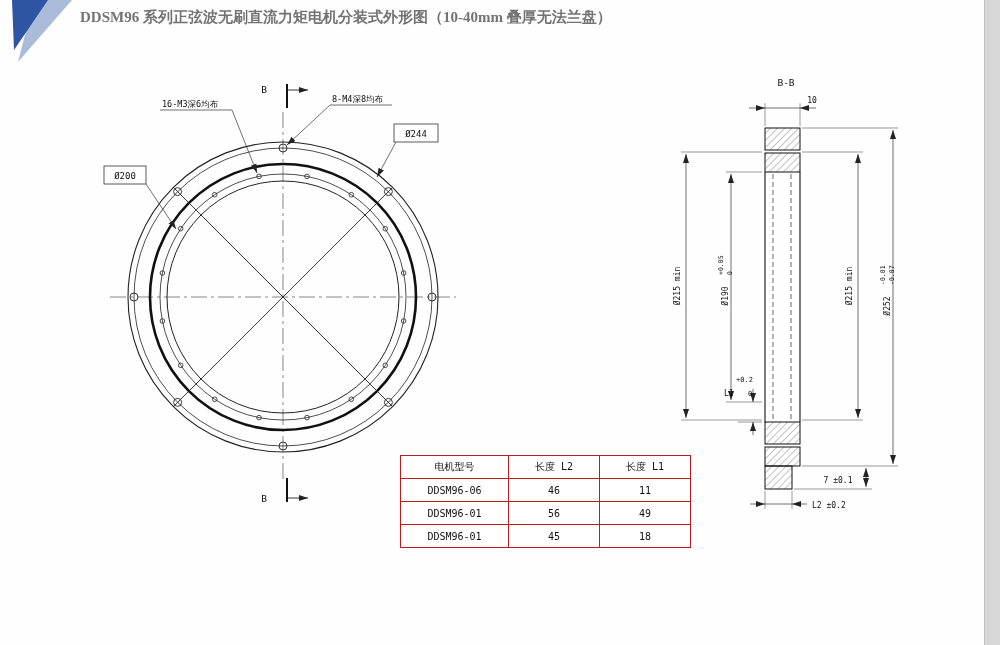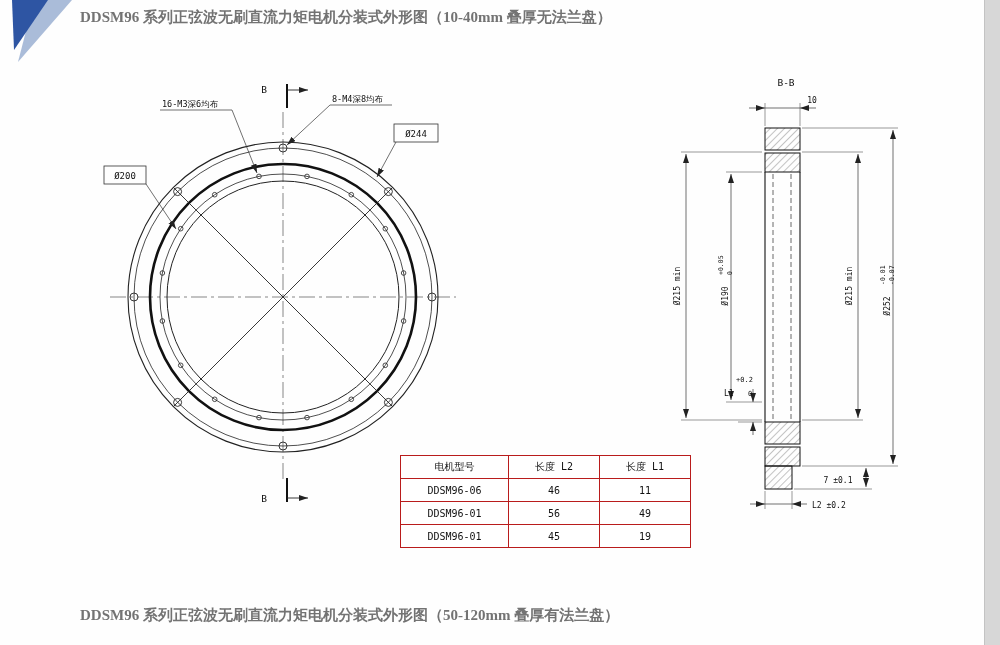--- a/index.html
+++ b/index.html
@@ -226,21 +226,20 @@
         <td>11</td>
       </tr>
       <tr>
         <td>DDSM96-01</td>
         <td>56</td>
         <td>49</td>
       </tr>
       <tr>
         <td>DDSM96-01</td>
         <td>45</td>
-        <td>19</td>
+        <td>18</td>
       </tr>
     </tbody>
   </table>
 
-  <div class="title title-bottom">DDSM96 系列正弦波无刷直流力矩电机分装式外形图（50-120mm 叠厚有法兰盘）</div>
 
   <div class="right-strip"></div>
 </div>
 
 </body></html>

